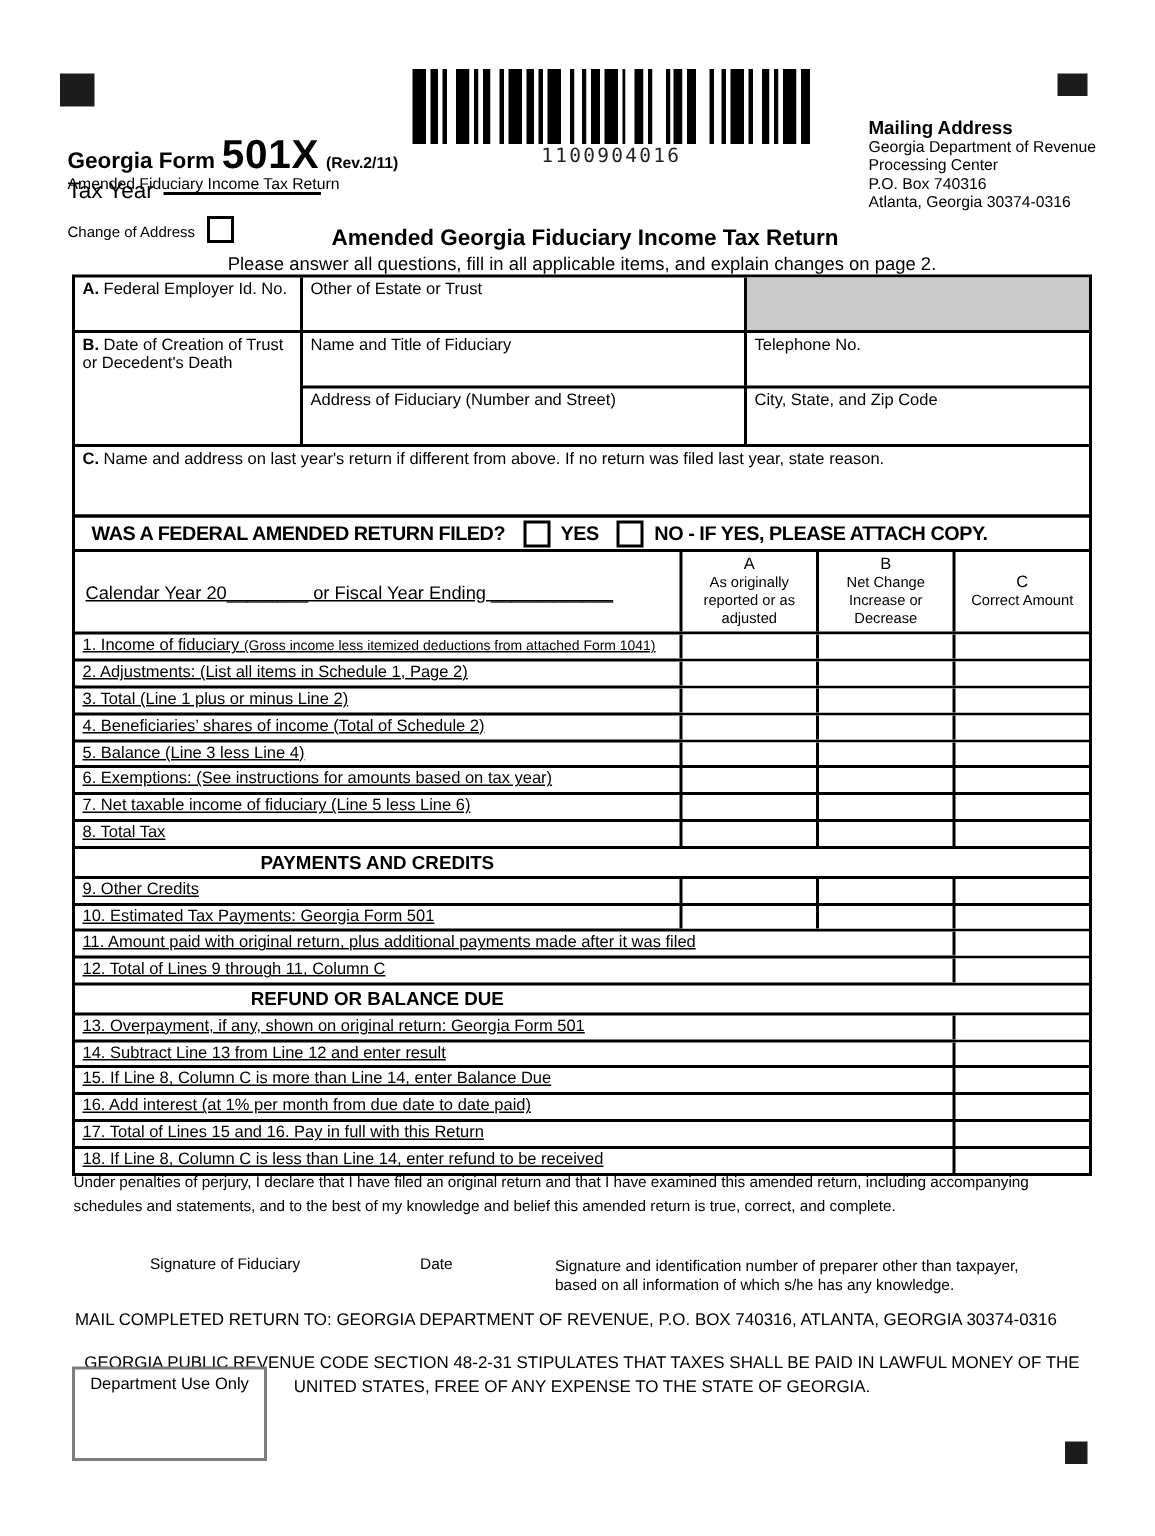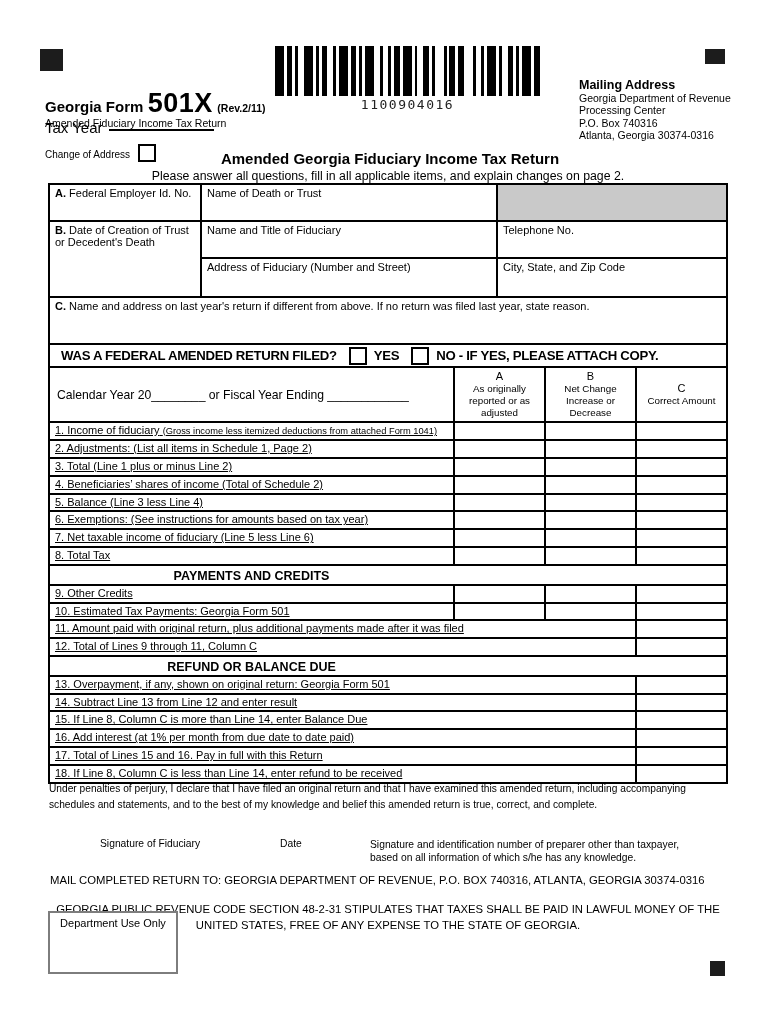--- a/index.html
+++ b/index.html
@@ -49,21 +49,21 @@
   .gray-cell { background:#c9c9c9; }
 
   .question-row { box-sizing:border-box; width:680px; margin-top:-2px; border:2px solid #000;
                   height:25px; display:flex; align-items:center; padding-left:11px;
                   font-weight:bold; font-size:13.2px; letter-spacing:-0.3px; white-space:nowrap; }
   .question-row .qbx { width:14px; height:14px; border:2px solid #000; margin:0 7px 0 12px; flex:none; }
 
   .amounts { box-sizing:border-box; width:680px; margin-top:-2px; border:2px solid #000; }
   .ahead { display:flex; height:53px; }
   .ahead .period { box-sizing:border-box; width:403px; display:flex; align-items:center;
-                   padding-left:7px; font-size:12.2px; }
+                   padding-left:7px; font-size:12.2px;text-decoration:underline; }
   .ahead .colh { box-sizing:border-box; width:91px; border-left:2px solid #000; display:flex;
                  flex-direction:column; justify-content:center; text-align:center;
                  font-size:9.8px; line-height:1.22; padding:1px 4px; }
   .ahead .colh .letter { font-size:11px; }
 
   .line-row { display:flex; border-top:2px solid #000; height:17.9px; box-sizing:border-box; }
   .line-label { box-sizing:border-box; width:403px; font-size:11px; line-height:14.5px;
                 padding-left:5px; white-space:nowrap; overflow:hidden;text-decoration:underline; }
   .line-label.wide { width:585px; }
   .line-label .note { font-size:9.3px; }
@@ -186,21 +186,21 @@
   <div class="instructions">Please answer all questions, fill in all applicable items, and explain changes on page 2.</div>
 
   <div class="table-stack">
 
     <div class="info-grid">
       <div>
         <span class="pfx">A.</span>
         <span>Federal Employer Id. No.</span>
       </div>
       <div class="bl">
-        <span>Name of Death or Trust</span>
+        <span>Other of Estate or Trust</span>
       </div>
       <div class="bl gray-cell"></div>
 
       <div class="bt cell-b">
         <span class="pfx">B.</span>
         <span>Date of Creation of Trust or Decedent's Death</span>
       </div>
       <div class="bt bl">
         <span>Name and Title of Fiduciary</span>
       </div>

